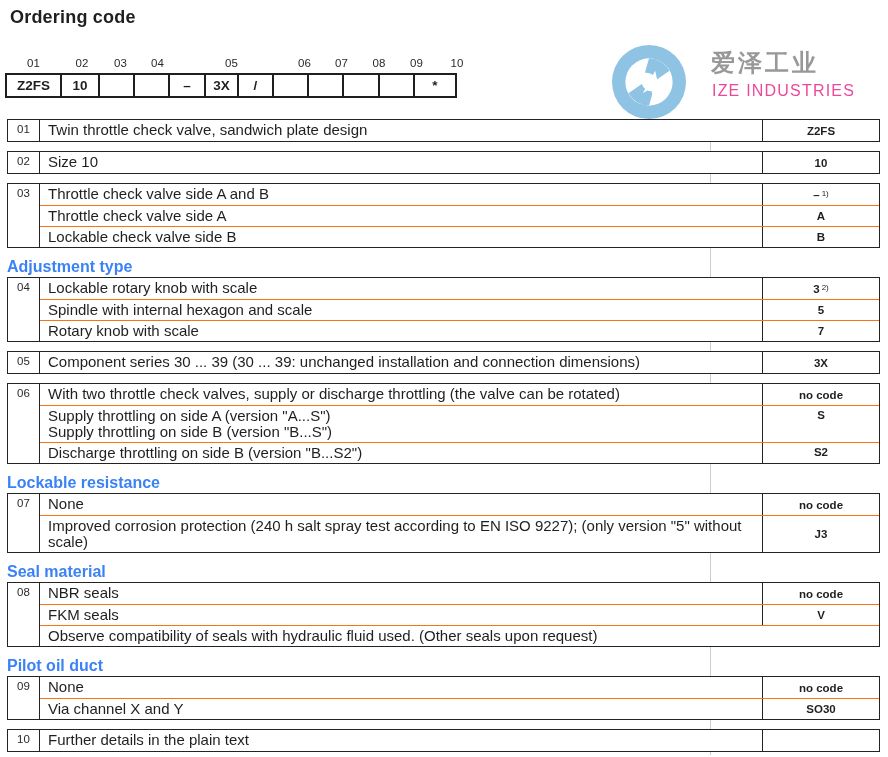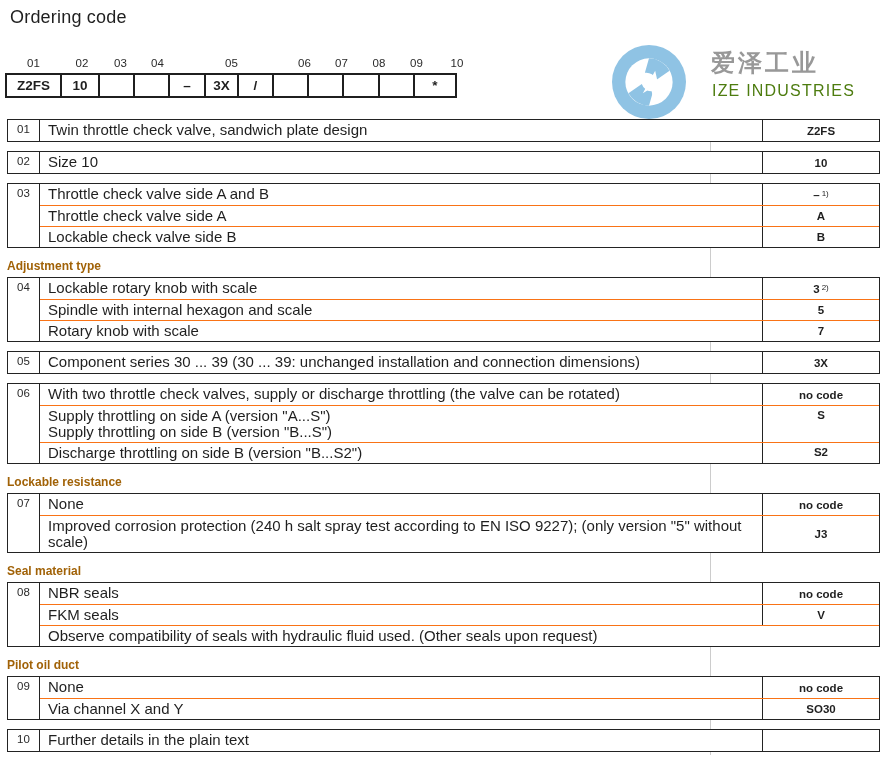--- a/index.html
+++ b/index.html
@@ -1,41 +1,41 @@
 <!DOCTYPE html>
 <html><head>
 <meta charset="utf-8">
 <style>
   html,body{margin:0;padding:0;background:#ffffff;}
   .page{
     position:relative;width:888px;height:757px;background:#ffffff;overflow:hidden;
     font-family:"Liberation Sans", sans-serif;color:#1f1f1f;
   }
   
-  .title{position:absolute;left:10px;top:7px;font-size:18px;font-weight:normal;letter-spacing:.2px;}
+  .title{position:absolute;left:10px;top:7px;font-size:18px;font-weight:bold;letter-spacing:.2px;}
   
   .logo-circle{position:absolute;left:612px;top:45px;width:74px;height:74px;}
   .logo-cn{position:absolute;left:711px;top:47px;font-size:24px;font-weight:bold;color:#989898;letter-spacing:3px;white-space:nowrap;}
-  .logo-en{position:absolute;left:712px;top:82px;font-size:16px;color:#4d7c0f;letter-spacing:1.2px;white-space:nowrap;}
+  .logo-en{position:absolute;left:712px;top:82px;font-size:16px;color:#ec4899;letter-spacing:1.2px;white-space:nowrap;}
   
   .vline{position:absolute;left:710px;top:119px;width:1px;height:636px;background:#cccccc;z-index:0;}
   
   .strip{position:absolute;left:5px;top:57px;z-index:2;}
   .strip-labels,.strip-cells{display:flex;}
   .strip-labels > div{font-size:11.5px;text-align:center;height:16px;color:#2a2a2a;}
   .strip-cells > div{
     box-sizing:border-box;border:2px solid #1f1f1f;margin-right:-2px;height:25px;
     display:flex;align-items:center;justify-content:center;
     font-size:13.5px;font-weight:bold;background:#fff;
   }
   .w0{width:57px}.w1{width:40px}.w2{width:37px}.w3{width:37px}.w4{width:38px}.w5{width:35px}
   .w6{width:37px}.w7{width:37px}.w8{width:37px}.w9{width:38px}.w10{width:37px}.w11{width:44px}
   
   .sections{position:absolute;left:7px;top:119px;width:873px;z-index:1;}
-  .section-header{margin:10px 0 4px 0;font-size:12px;font-weight:bold;line-height:13px;color:#a16207;}
+  .section-header{margin:10px 0 4px 0;font-size:16px;font-weight:bold;line-height:13px;color:#3b82f6;}
   .sec-table{display:flex;border:1px solid #232323;background:#fff;}
   .sec-table + .sec-table{margin-top:9px;}
   .sec-table + .section-header{margin-top:12px;}
   .numcell{width:31px;border-right:1px solid #232323;text-align:center;padding-top:3px;font-size:11.5px;color:#2a2a2a;flex:none;}
   .rows{flex:1;display:flex;flex-direction:column;min-width:0;}
   .row{display:flex;min-height:21px;box-sizing:border-box;}
   .row + .row{border-top:1px solid #f97316;}
   .desc{flex:1;padding:2px 6px 2px 8px;font-size:15px;line-height:16px;display:flex;flex-direction:column;justify-content:flex-start;min-width:0;}
   .codecell{width:117px;flex:none;box-sizing:border-box;border-left:1px solid #232323;
     font-weight:bold;font-size:11.5px;text-align:center;

